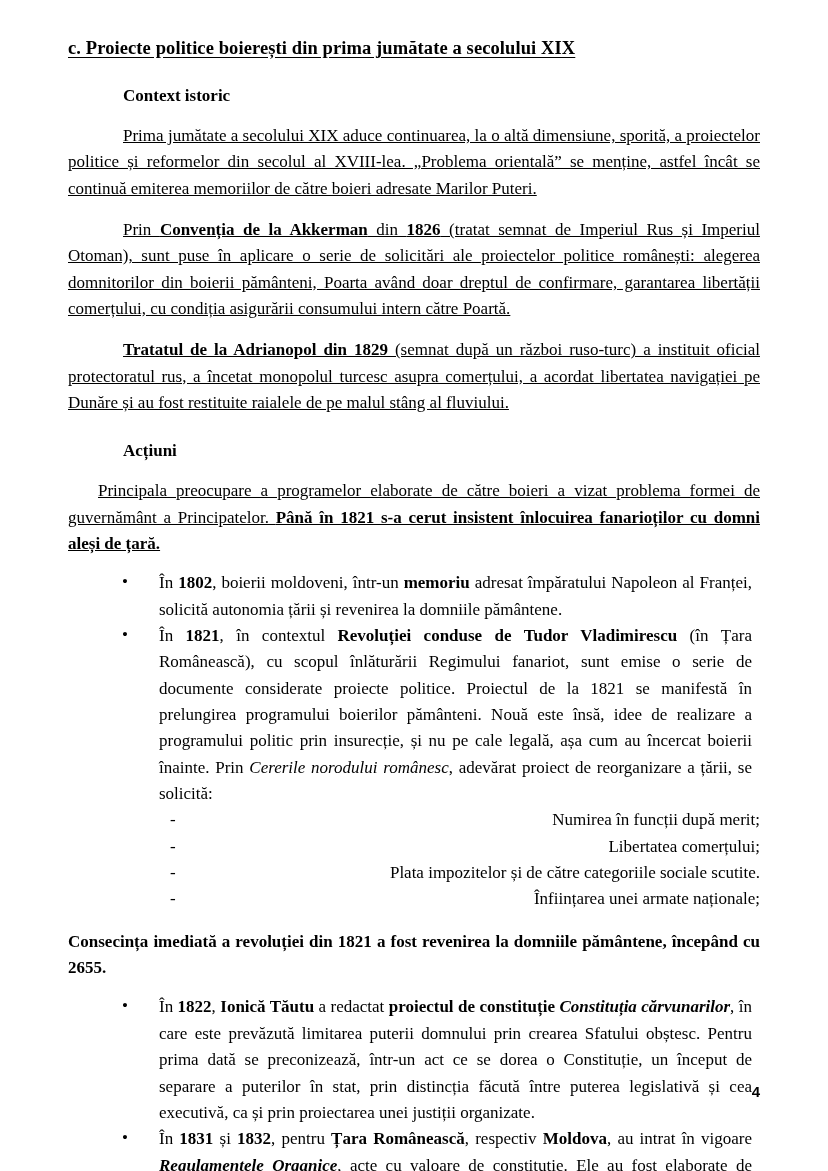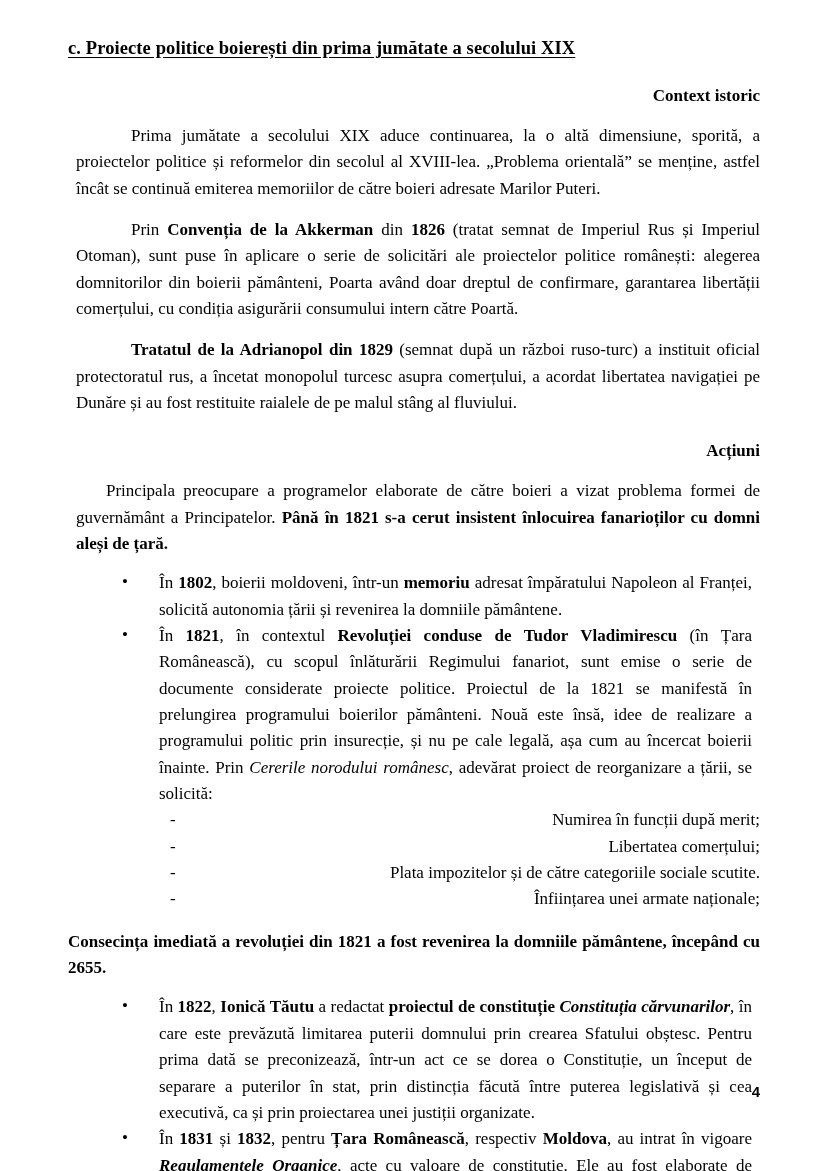--- a/index.html
+++ b/index.html
@@ -37,30 +37,30 @@
     line-height: 1.35;
     letter-spacing: 0.1px;
   }
 
   .subhead {
     font-size: 17px;
     font-weight: bold;
     margin: 24px 0 0 0;
     padding-left: 55px;
     line-height: 1.35;
-    text-align: right;
   }
 
   p.body-par {
     font-size: 17px;
     text-align: justify;
     text-justify: inter-word;
     line-height: 1.55;
-    margin: 15px 0 0 8px;
+    margin: 15px 0 0 0;
     text-indent: 55px;
+    text-decoration: underline;
   }
   p.body-par.indent-small {
     text-indent: 30px;
   }
 
   ul.bullets {
     list-style: none;
     margin: 13px 8px 0 0;
     padding: 0;
   }

